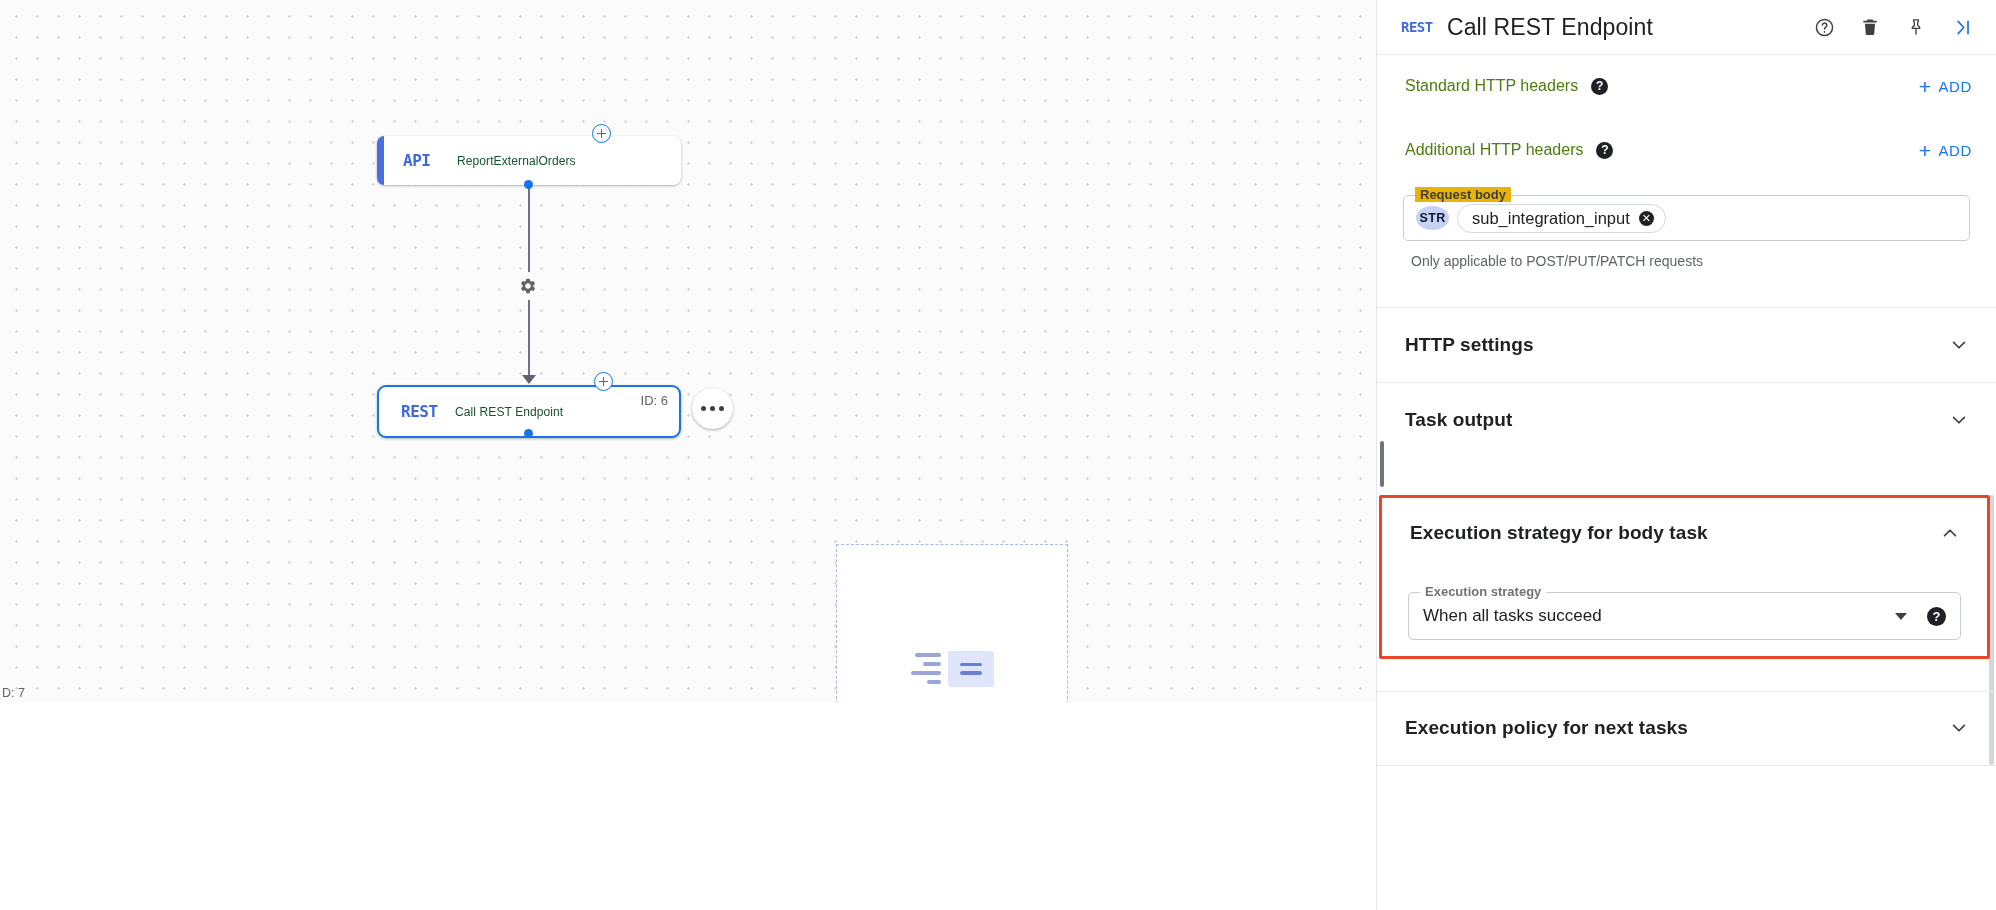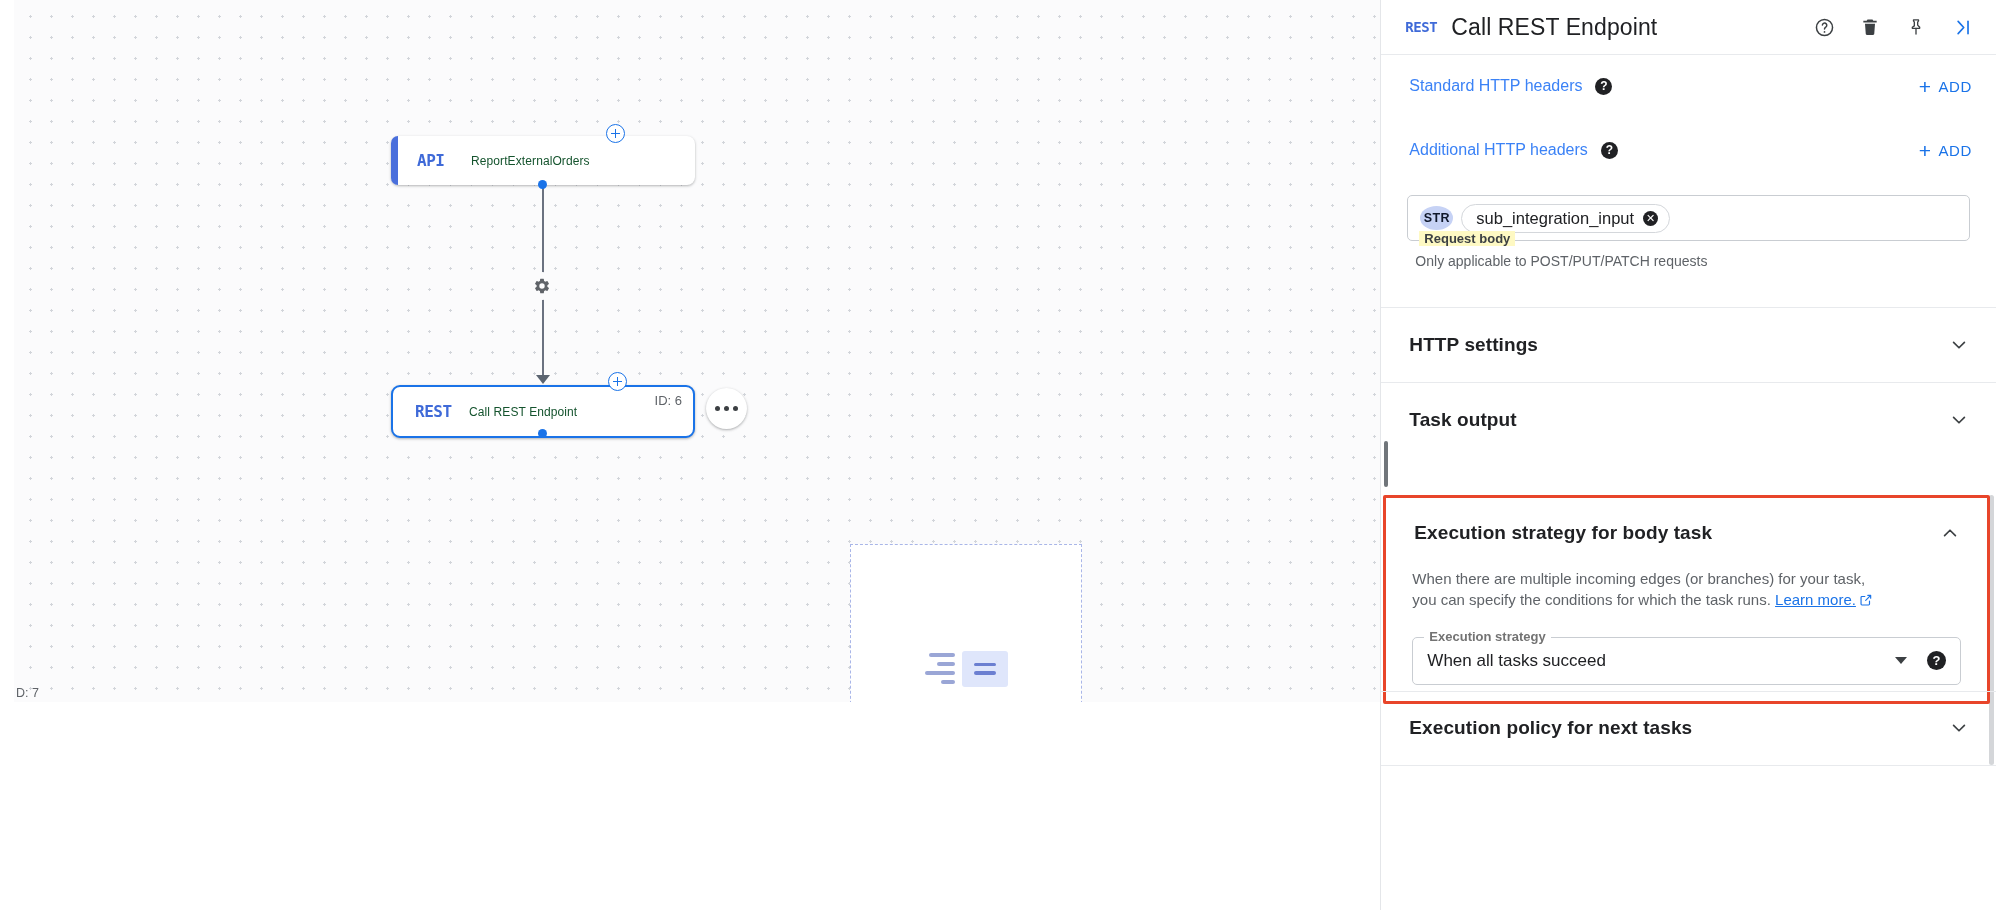--- a/index.html
+++ b/index.html
@@ -13,21 +13,20 @@
 
   
   .canvas {
     position: relative;
     width: 1376px; height: 702px;
     background-color: #fbfbfc;
     background-image: radial-gradient(#d2d5da 1.1px, transparent 1.2px);
     background-size: 21px 21px;
     background-position: 6px 6px;
     overflow: hidden;
-    margin-left: 14px;
   }
 
   .node {
     position: absolute;
     background: #ffffff;
     border-radius: 8px;
     display: flex;
     align-items: center;
     box-shadow: 0 1px 3px rgba(60,64,67,.28), 0 1px 2px rgba(60,64,67,.12);
   }
@@ -172,43 +171,43 @@
   }
   .scroll-track-right {
     position: absolute; right: 2px; top: 432px;
     width: 5px; height: 270px; background: #d4d6d9; border-radius: 3px;
   }
 
   .hdr-row {
     display: flex; align-items: center;
     padding: 0 24px 0 28px; height: 46px;
   }
-  .hdr-row .lbl { font-size: 16px; color: #3b82f6; }
+  .hdr-row .lbl { font-size: 16px; color: #4d7c0f; }
   .help-dot {
     width: 17px; height: 17px; border-radius: 50%;
     background: #202124; color: #fff;
     font-size: 12px; font-weight: 700;
     display: flex; align-items: center; justify-content: center;
     margin-left: 13px; line-height: 1;
   }
   .add-btn {
     margin-left: auto; display: flex; align-items: center; gap: 7px;
     color: #1a73e8; font-size: 15px; font-weight: 500; letter-spacing: .6px;
   }
   .add-btn .pl { font-size: 21px; font-weight: 400; line-height: 1; }
 
   
   .outfield {
     position: relative; margin: 0 26px; border: 1px solid #c9cdd2;
     border-radius: 5px; height: 46px; display: flex; align-items: center;
     padding: 0 12px;
   }
   .outfield > .legend {
-    position: absolute; top: -9px; left: 11px; background: #fef9c3;
-    padding: 0 5px; font-size: 13px; color: #3c4043; font-weight: 700; margin-top: 44px;
+    position: absolute; top: -9px; left: 11px; background: #eab308;
+    padding: 0 5px; font-size: 13px; color: #3c4043; font-weight: 700;
   }
   .str-badge {
     width: 33px; height: 24px; border-radius: 50%;
     background: #c6d2f5; color: #0f172a;
     font-size: 12.5px; font-weight: 700; letter-spacing: .4px;
     display: flex; align-items: center; justify-content: center;
     flex: 0 0 auto;
   }
   .var-chip {
     margin-left: 8px; height: 29px; border: 1px solid #d4d7db;
@@ -416,29 +415,20 @@
 
       <div class="highlight-box">
         <div class="section-row" style="height:70px">
           <div class="title">Execution strategy for body task</div>
           <div class="chev">
             <svg width="20" height="20" viewBox="0 0 24 24" fill="none" stroke="currentColor" stroke-width="2">
               <path d="M5.5 15.2L12 8.7l6.5 6.5" stroke-linecap="round" stroke-linejoin="round"></path>
             </svg>
           </div>
         </div>
-        <div class="hl-desc">
-          <span>When there are multiple incoming edges (or branches) for your task,</span>
-          <br>
-          <span>you can specify the conditions for which the task runs.</span>
-          <a class="learn-link" href="#">Learn more.</a><span class="ext-icon"><svg width="14" height="14" viewBox="0 0 24 24" fill="none" stroke="currentColor" stroke-width="2">
-                <path d="M15 4h5v5M20 4l-8.5 8.5" stroke-linecap="round" stroke-linejoin="round"></path>
-                <path d="M18 14v5a1.5 1.5 0 01-1.5 1.5H5A1.5 1.5 0 013.5 19V7.5A1.5 1.5 0 015 6h5" stroke-linecap="round"></path>
-              </svg></span>
-        </div>
 
         <div class="select-field">
           <span class="legend">Execution strategy</span>
           <span class="select-value">When all tasks succeed</span>
           <span class="caret"></span>
           <span class="help-dot" style="margin-left:0;width:19px;height:19px;font-size:13px">?</span>
         </div>
       </div>
 
       <div class="divider" style="position:absolute;left:0;right:0;top:628px"></div>

